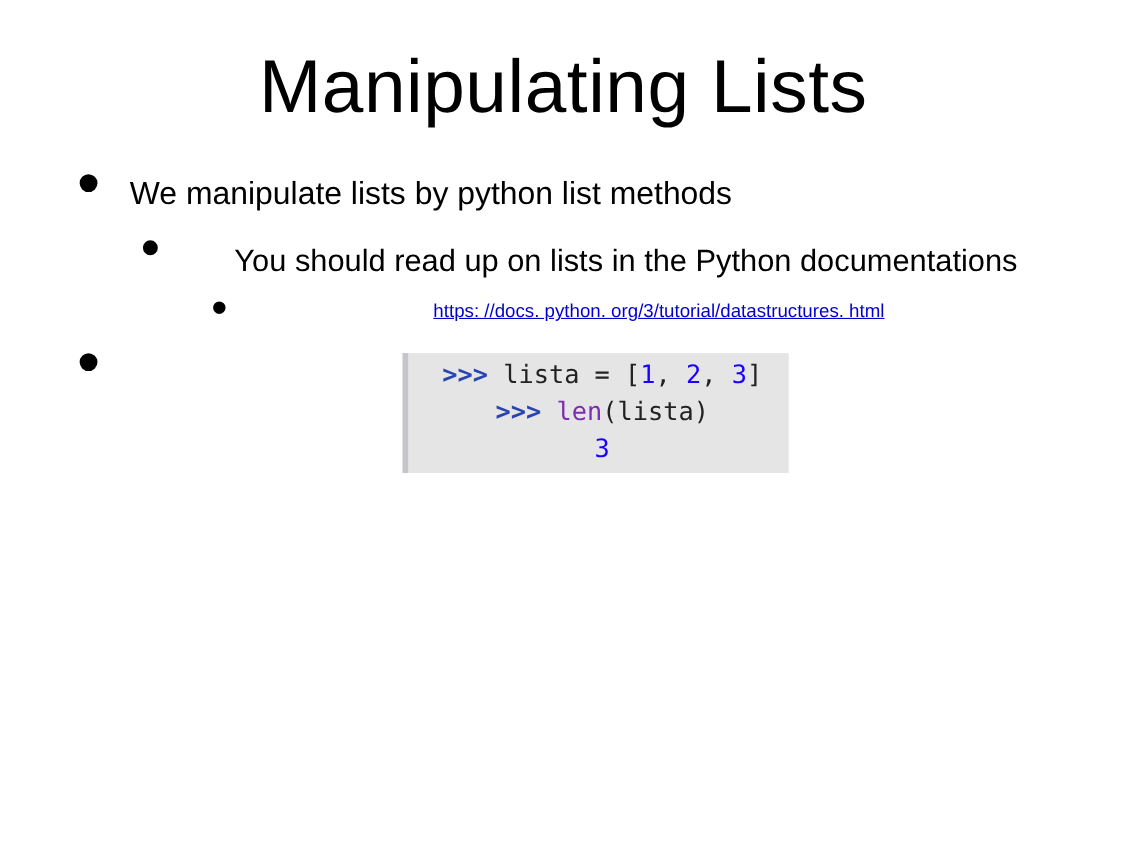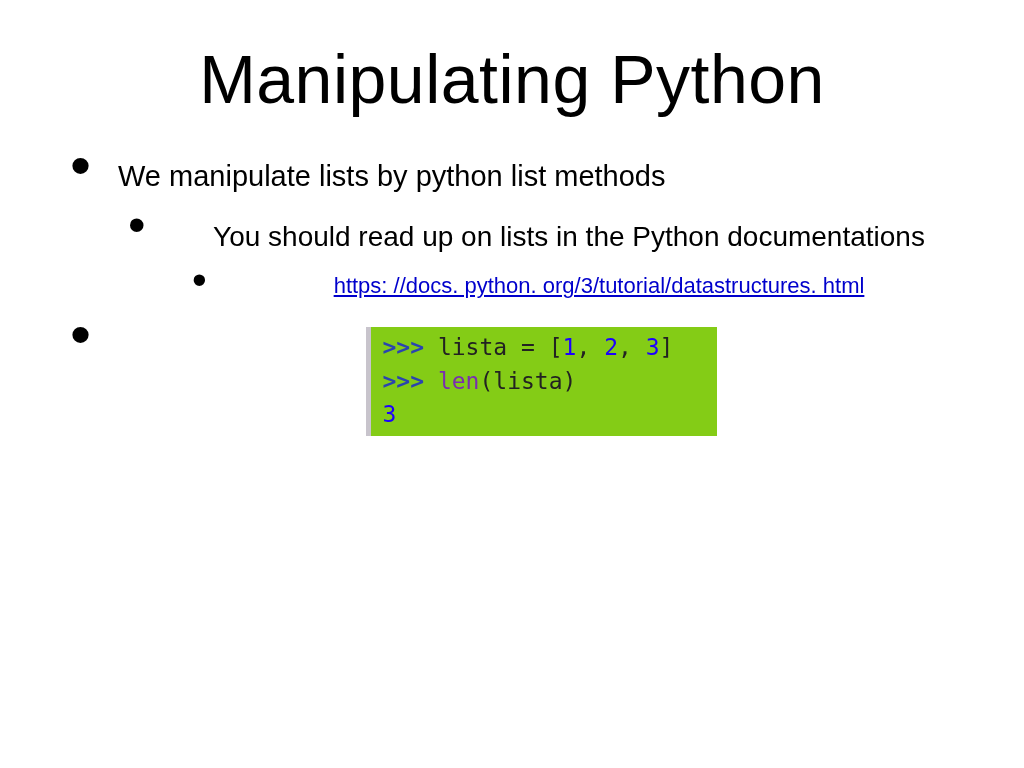--- a/index.html
+++ b/index.html
@@ -82,46 +82,47 @@
     content: "•";
     position: absolute;
     left: 18px;
     top: -14px;
     font-size: 42px;
     line-height: 1;
   }
   .link {
     color: #0000cc;
     text-decoration: underline;
-    font-size: 22px;
+    font-size: 17px;
     cursor: pointer;
   }
   .code-block {
     margin: 20px auto 0 auto;
     width: 330px;
     border-left: 5px solid #c8c4cc;
     padding: 4px 4px 4px 12px;
     font-family: Consolas, Menlo, monospace;
     font-size: 23px;
     line-height: 1.45;
-    background: #84cc16;
+    background: #e5e5e5;
+    text-align: center;
   }
   .prompt { color: #2a44b0; font-weight: bold; }
   .ident  { color: #222; }
   .punct  { color: #222; }
   .num    { color: #1c00ff; }
   .func   { color: #7a2db0; }
   .output { color: #1c00ff; }
 </style>
 </head>
 <body>
 
 <div class="slide">
 
-  <div class="title">Manipulating Python</div>
+  <div class="title">Manipulating Lists</div>
 
   <ul class="outer">
 
     <li>
       <div class="b1-text">We manipulate lists by python list methods</div>
 
       <ul class="mid">
         <li>
           <div class="b2-text">You should read up on lists in the Python documentations</div>
 

